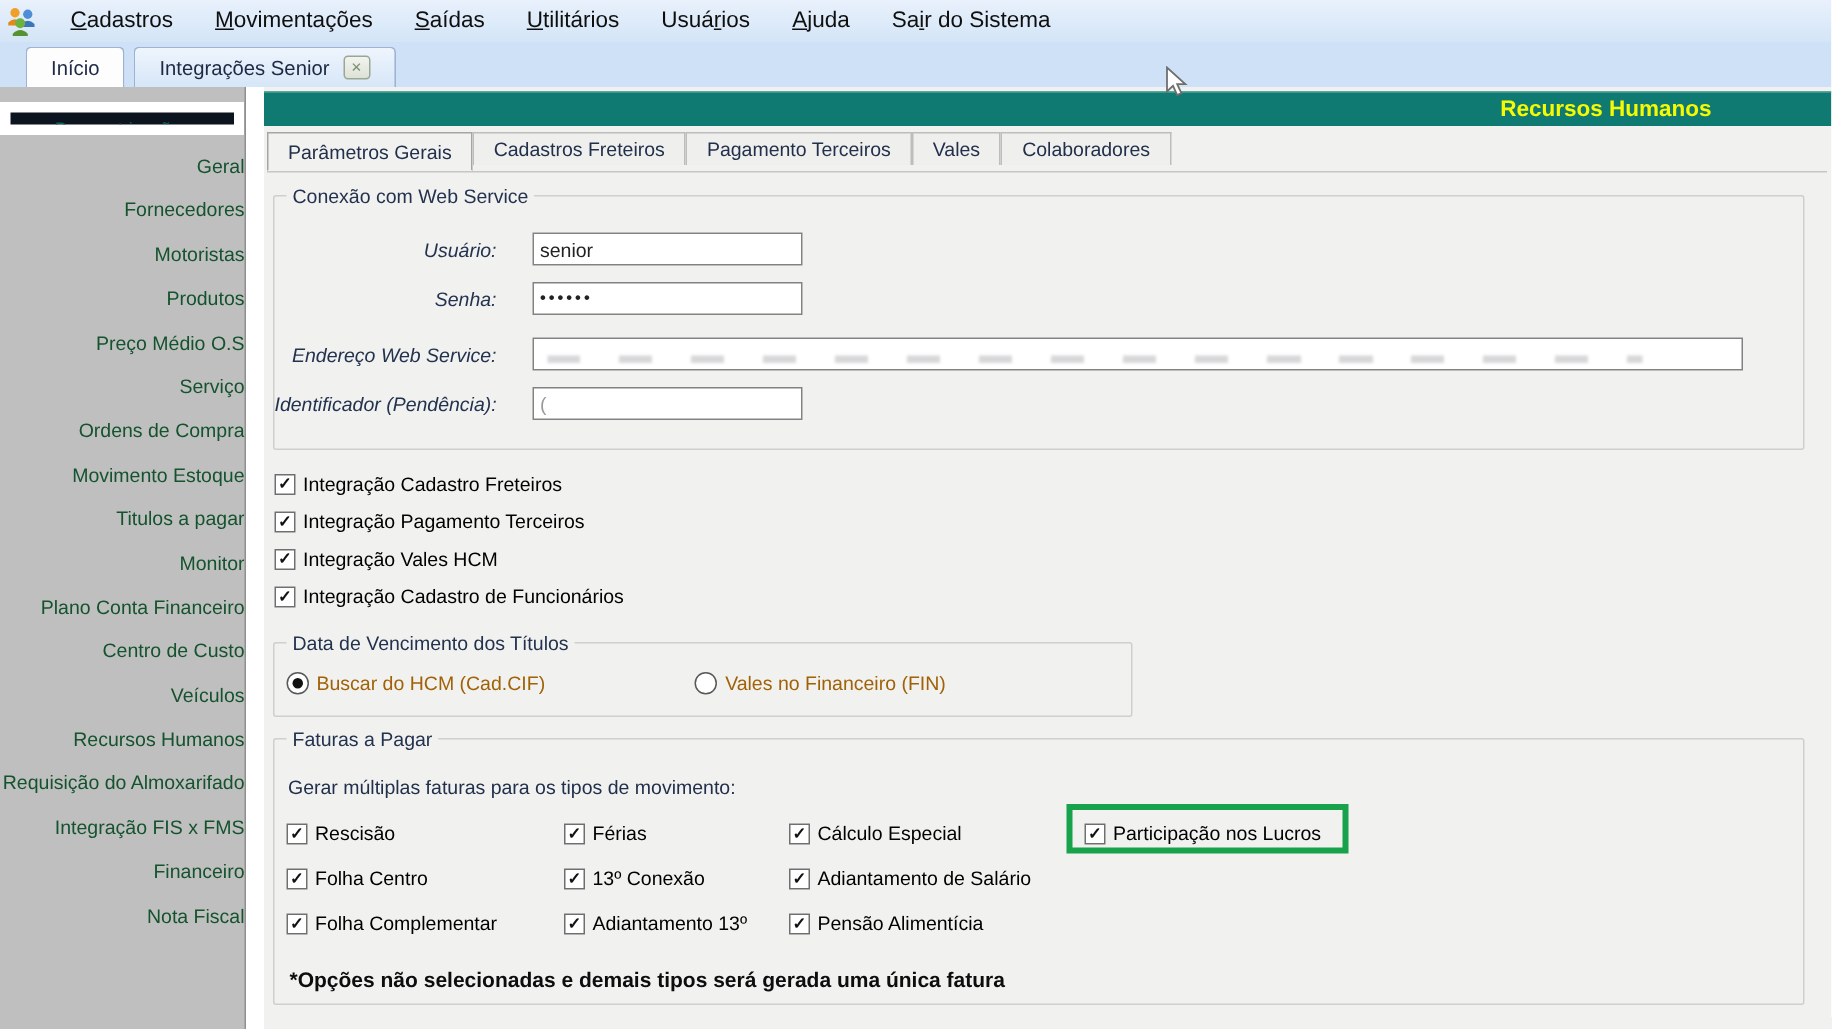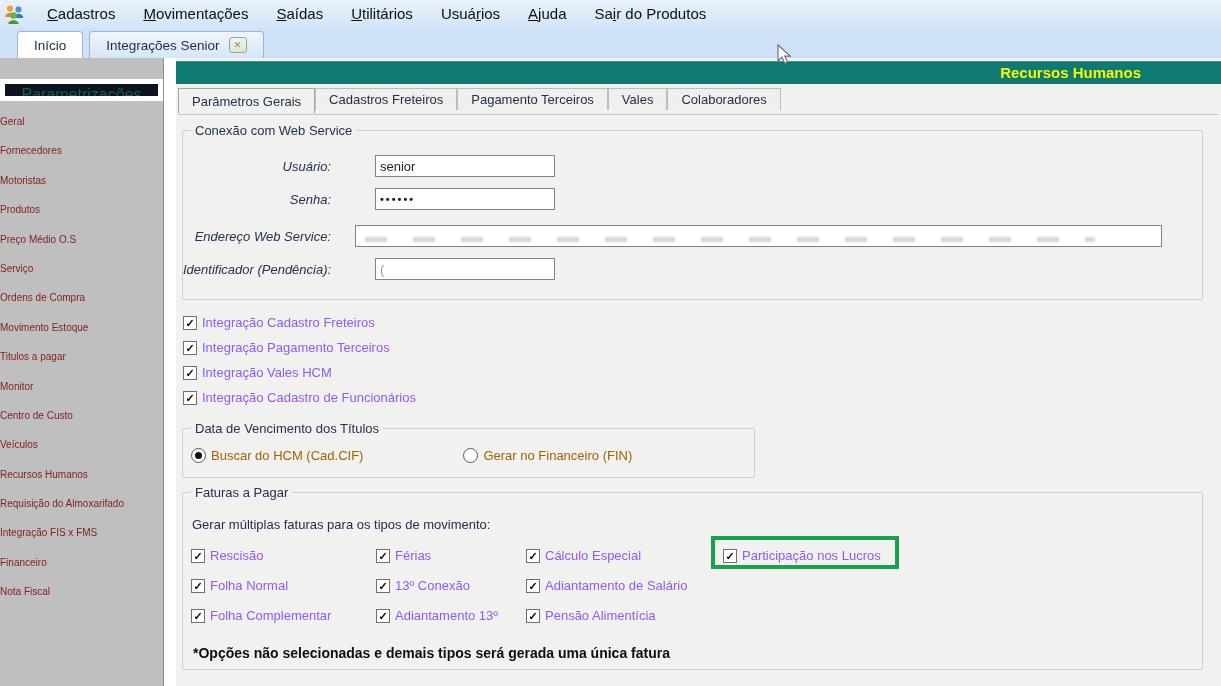--- a/index.html
+++ b/index.html
@@ -19,23 +19,23 @@
   .wtab { height:27px; margin-left:6px; border:1px solid #9db3d0; border-bottom:none; border-radius:4px 4px 0 0;
     display:flex; align-items:center; padding:0 16px; font-size:13.5px; color:#1d2a44; white-space:nowrap; }
   .wtab.first { margin-left:17px; background:#fdfdfd; }
   .wtab.blue { background:linear-gradient(#eff5fd,#d6e6f8); }
   .closebox { width:18px; height:16px; margin-left:9px; border:1px solid #9aa795; border-radius:3px;
     background:linear-gradient(#f2f4ee,#dde2d6); color:#7d8d76; font-size:9px; line-height:14px; text-align:center; }
 
   
   .sidebar { position:absolute; left:0; top:58px; width:164px; height:628px; background:#bfbfbf;
     border-right:1px solid #8f8f8f; padding-top:5px; overflow:hidden; }
-  .side-selected { height:22px; line-height:22px; background:#0c141f; border:5px solid #ffffff;
-    color:#0d6156; font-size:16px; text-align:center; margin:16px 0 6px 0; white-space:nowrap; overflow:hidden; }
-  .side-item { height:29.4px; line-height:29.4px; text-align:left; font-size:10px; color:#7f1d1d;
+  .side-selected { height:22px; line-height:22px; background:#0c141f; border:7px solid #ffffff;
+    color:#0d6156; font-size:12px; text-align:center; margin:5px 0 6px 0; white-space:nowrap; overflow:hidden; }
+  .side-item { height:29.4px; line-height:29.4px; text-align:right; font-size:13px; color:#14532d;
     white-space:nowrap; overflow:hidden; cursor:default; }
 
   
   .content { position:absolute; left:176px; top:58px; width:1045px; height:628px; background:#f1f1ef; }
   .tealbar { position:absolute; left:0; top:3px; width:1045px; height:23px; background:#0e7a71;
     border-top:1px solid #3d968d; }
   .tealbar span { position:absolute; right:80px; top:0; line-height:22px; font-size:15px; font-weight:bold; color:#f5f903; }
 
   .ctabs { position:absolute; left:2px; top:30px; width:1040px; height:27px; display:flex; align-items:flex-start;
     border-bottom:1px solid #c6c6c4; }
@@ -44,33 +44,33 @@
   .ctab.active { height:26px; line-height:25px; background:#f1f1ef; border:1px solid #a5a5a3; border-bottom:1px solid #f1f1ef; margin-bottom:-1px; }
 
   .group { position:absolute; border:1px solid #cfcfcd; border-radius:2px; }
   .gtitle { position:absolute; top:-8px; left:8px; background:#f1f1ef; padding:0 4px; font-size:13px; color:#23324e; white-space:nowrap; }
 
   .g1 { left:6px; top:72px; width:1021px; height:170px; }
   .frow { position:absolute; left:0; height:22px; display:flex; align-items:center; }
   .flabel { width:172px; text-align:right; padding-right:24px; font-size:13px; color:#23324e; white-space:nowrap;font-style:italic; }
   .ti { height:22px; border:1px solid #828282; background:#ffffff; font-family:"Liberation Sans", sans-serif;
     font-size:13px; color:#222; padding:0 4px; outline:none; }
-  .ti.small { width:180px;margin-left:20px; }
+  .ti.small { width:180px; }
   .ti.pw { letter-spacing:2px; font-size:11px; font-weight:bold; }
   .ti.wide { width:807px; }
   .ti.faint { color:#9a9a9a; }
   .wide-wrap { position:relative; display:inline-block; }
   .smudge { position:absolute; left:10px; top:12px; width:730px; height:5px; pointer-events:none;
     background:repeating-linear-gradient(90deg, rgba(150,150,155,0.38) 0 22px, rgba(0,0,0,0) 22px 48px); filter:blur(1.2px); }
 
   .cblist { position:absolute; left:7px; top:252px; }
   .cb { display:flex; align-items:center; height:25px; cursor:default; }
   .cbbox { width:14px; height:14px; border:1px solid #6f6f6f; background:#fff; margin-right:5px;
     font-size:11px; line-height:12px; text-align:center; color:#111; font-weight:bold; flex:0 0 auto; }
-  .cbl { font-size:13px; color:#8b5cf6; white-space:nowrap; }
+  .cbl { font-size:13px; color:#000000; white-space:nowrap; }
 
   .g2 { left:6px; top:370px; width:573px; height:50px; }
   .radiorow { position:absolute; left:8px; top:19px; display:flex; align-items:center; }
   .radio { width:15px; height:15px; border:1px solid #585858; border-radius:50%; background:#fff;
     margin-right:5px; display:inline-flex; align-items:center; justify-content:center; flex:0 0 auto; }
   .radio .dot { width:7px; height:7px; border-radius:50%; background:#111; }
   .rlabel { font-size:13px; color:#a16207; white-space:nowrap; }
   .r2 { margin-left:100px; }
 
   .g3 { left:6px; top:434px; width:1021px; height:178px; }
@@ -100,21 +100,21 @@
         <circle cx="10.5" cy="12.5" r="3.3" fill="#6cb23f"></circle>
           <path d="M5.5 19.5 q5 -5 10 0 v1.5 h-10 z" fill="#559231"></path>
       </svg>
     </span>
     <div class="menu-item"><span></span><span class="u">C</span><span>adastros</span></div>
     <div class="menu-item"><span></span><span class="u">M</span><span>ovimentações</span></div>
     <div class="menu-item"><span></span><span class="u">S</span><span>aídas</span></div>
     <div class="menu-item"><span></span><span class="u">U</span><span>tilitários</span></div>
     <div class="menu-item"><span>Usuá</span><span class="u">r</span><span>ios</span></div>
     <div class="menu-item"><span></span><span class="u">A</span><span>juda</span></div>
-    <div class="menu-item"><span>Sa</span><span class="u">i</span><span>r do Produtos</span></div>
+    <div class="menu-item"><span>Sa</span><span class="u">i</span><span>r do Sistema</span></div>
   </div>
 
   <div class="tabrow">
     <div class="wtab first">
         <span>Início</span>
       </div>
     <div class="wtab blue">
       <span>Integrações Senior</span>
       <span class="closebox">✕</span>
     </div>
@@ -125,20 +125,21 @@
     <div class="side-item">Geral</div>
     <div class="side-item">Fornecedores</div>
     <div class="side-item">Motoristas</div>
     <div class="side-item">Produtos</div>
     <div class="side-item">Preço Médio O.S</div>
     <div class="side-item">Serviço</div>
     <div class="side-item">Ordens de Compra</div>
     <div class="side-item">Movimento Estoque</div>
     <div class="side-item">Titulos a pagar</div>
     <div class="side-item">Monitor</div>
+    <div class="side-item">Plano Conta Financeiro</div>
     <div class="side-item">Centro de Custo</div>
     <div class="side-item">Veículos</div>
     <div class="side-item">Recursos Humanos</div>
     <div class="side-item">Requisição do Almoxarifado</div>
     <div class="side-item">Integração FIS x FMS</div>
     <div class="side-item">Financeiro</div>
     <div class="side-item">Nota Fiscal</div>
   </div>
 
   <div class="content">
@@ -200,21 +201,21 @@
       <span class="gtitle">Data de Vencimento dos Títulos</span>
       <div class="radiorow">
         <span style="display:inline-flex;align-items:center;">
           <span class="radio">
               <span class="dot"></span>
             </span>
           <span class="rlabel">Buscar do HCM (Cad.CIF)</span>
         </span>
         <span class="r2" style="display:inline-flex;align-items:center;">
           <span class="radio"></span>
-          <span class="rlabel">Gerar no Financeiro (FIN)</span>
+          <span class="rlabel">Vales no Financeiro (FIN)</span>
         </span>
       </div>
     </div>
 
     <div class="group g3">
       <span class="gtitle">Faturas a Pagar</span>
       <div class="subtitle">Gerar múltiplas faturas para os tipos de movimento:</div>
 
       <div class="grid">
         <div class="grow">
@@ -232,21 +233,21 @@
           </label>
           <label class="gcell c4 cb">
             <span class="annotation"></span>
             <span class="cbbox">✓</span>
             <span class="cbl">Participação nos Lucros</span>
           </label>
         </div>
         <div class="grow">
           <label class="gcell c1 cb">
             <span class="cbbox">✓</span>
-            <span class="cbl">Folha Normal</span>
+            <span class="cbl">Folha Centro</span>
           </label>
           <label class="gcell c2 cb">
             <span class="cbbox">✓</span>
             <span class="cbl">13º Conexão</span>
           </label>
           <label class="gcell c3 cb">
             <span class="cbbox">✓</span>
             <span class="cbl">Adiantamento de Salário</span>
           </label>
         </div>

